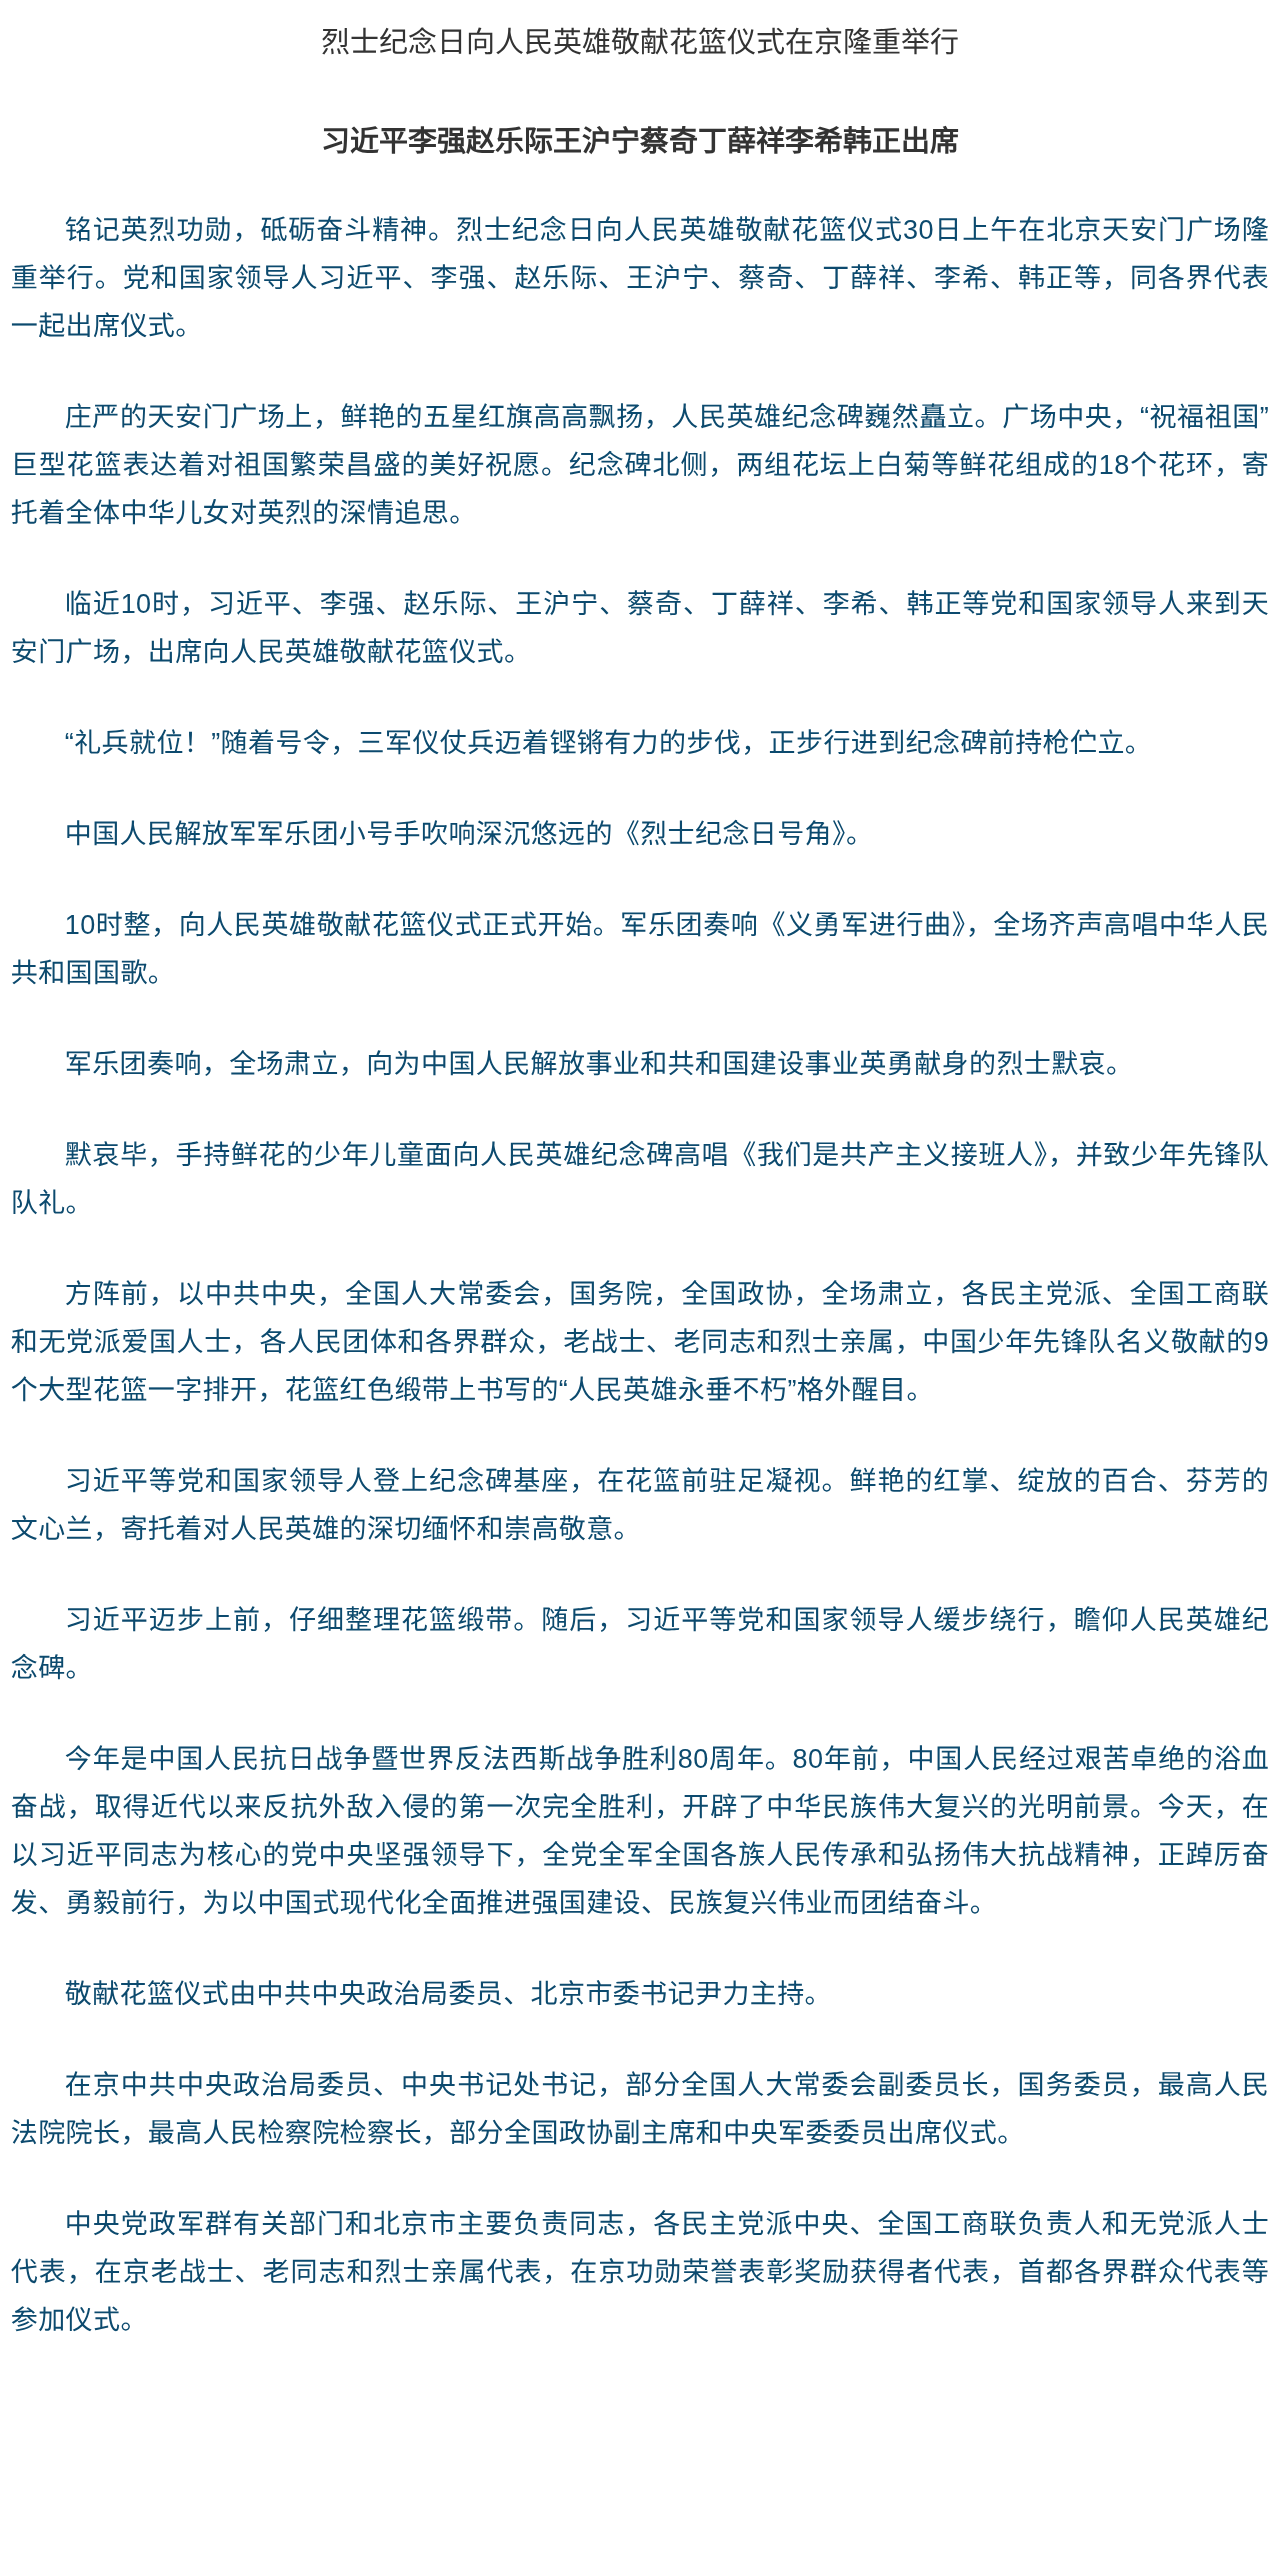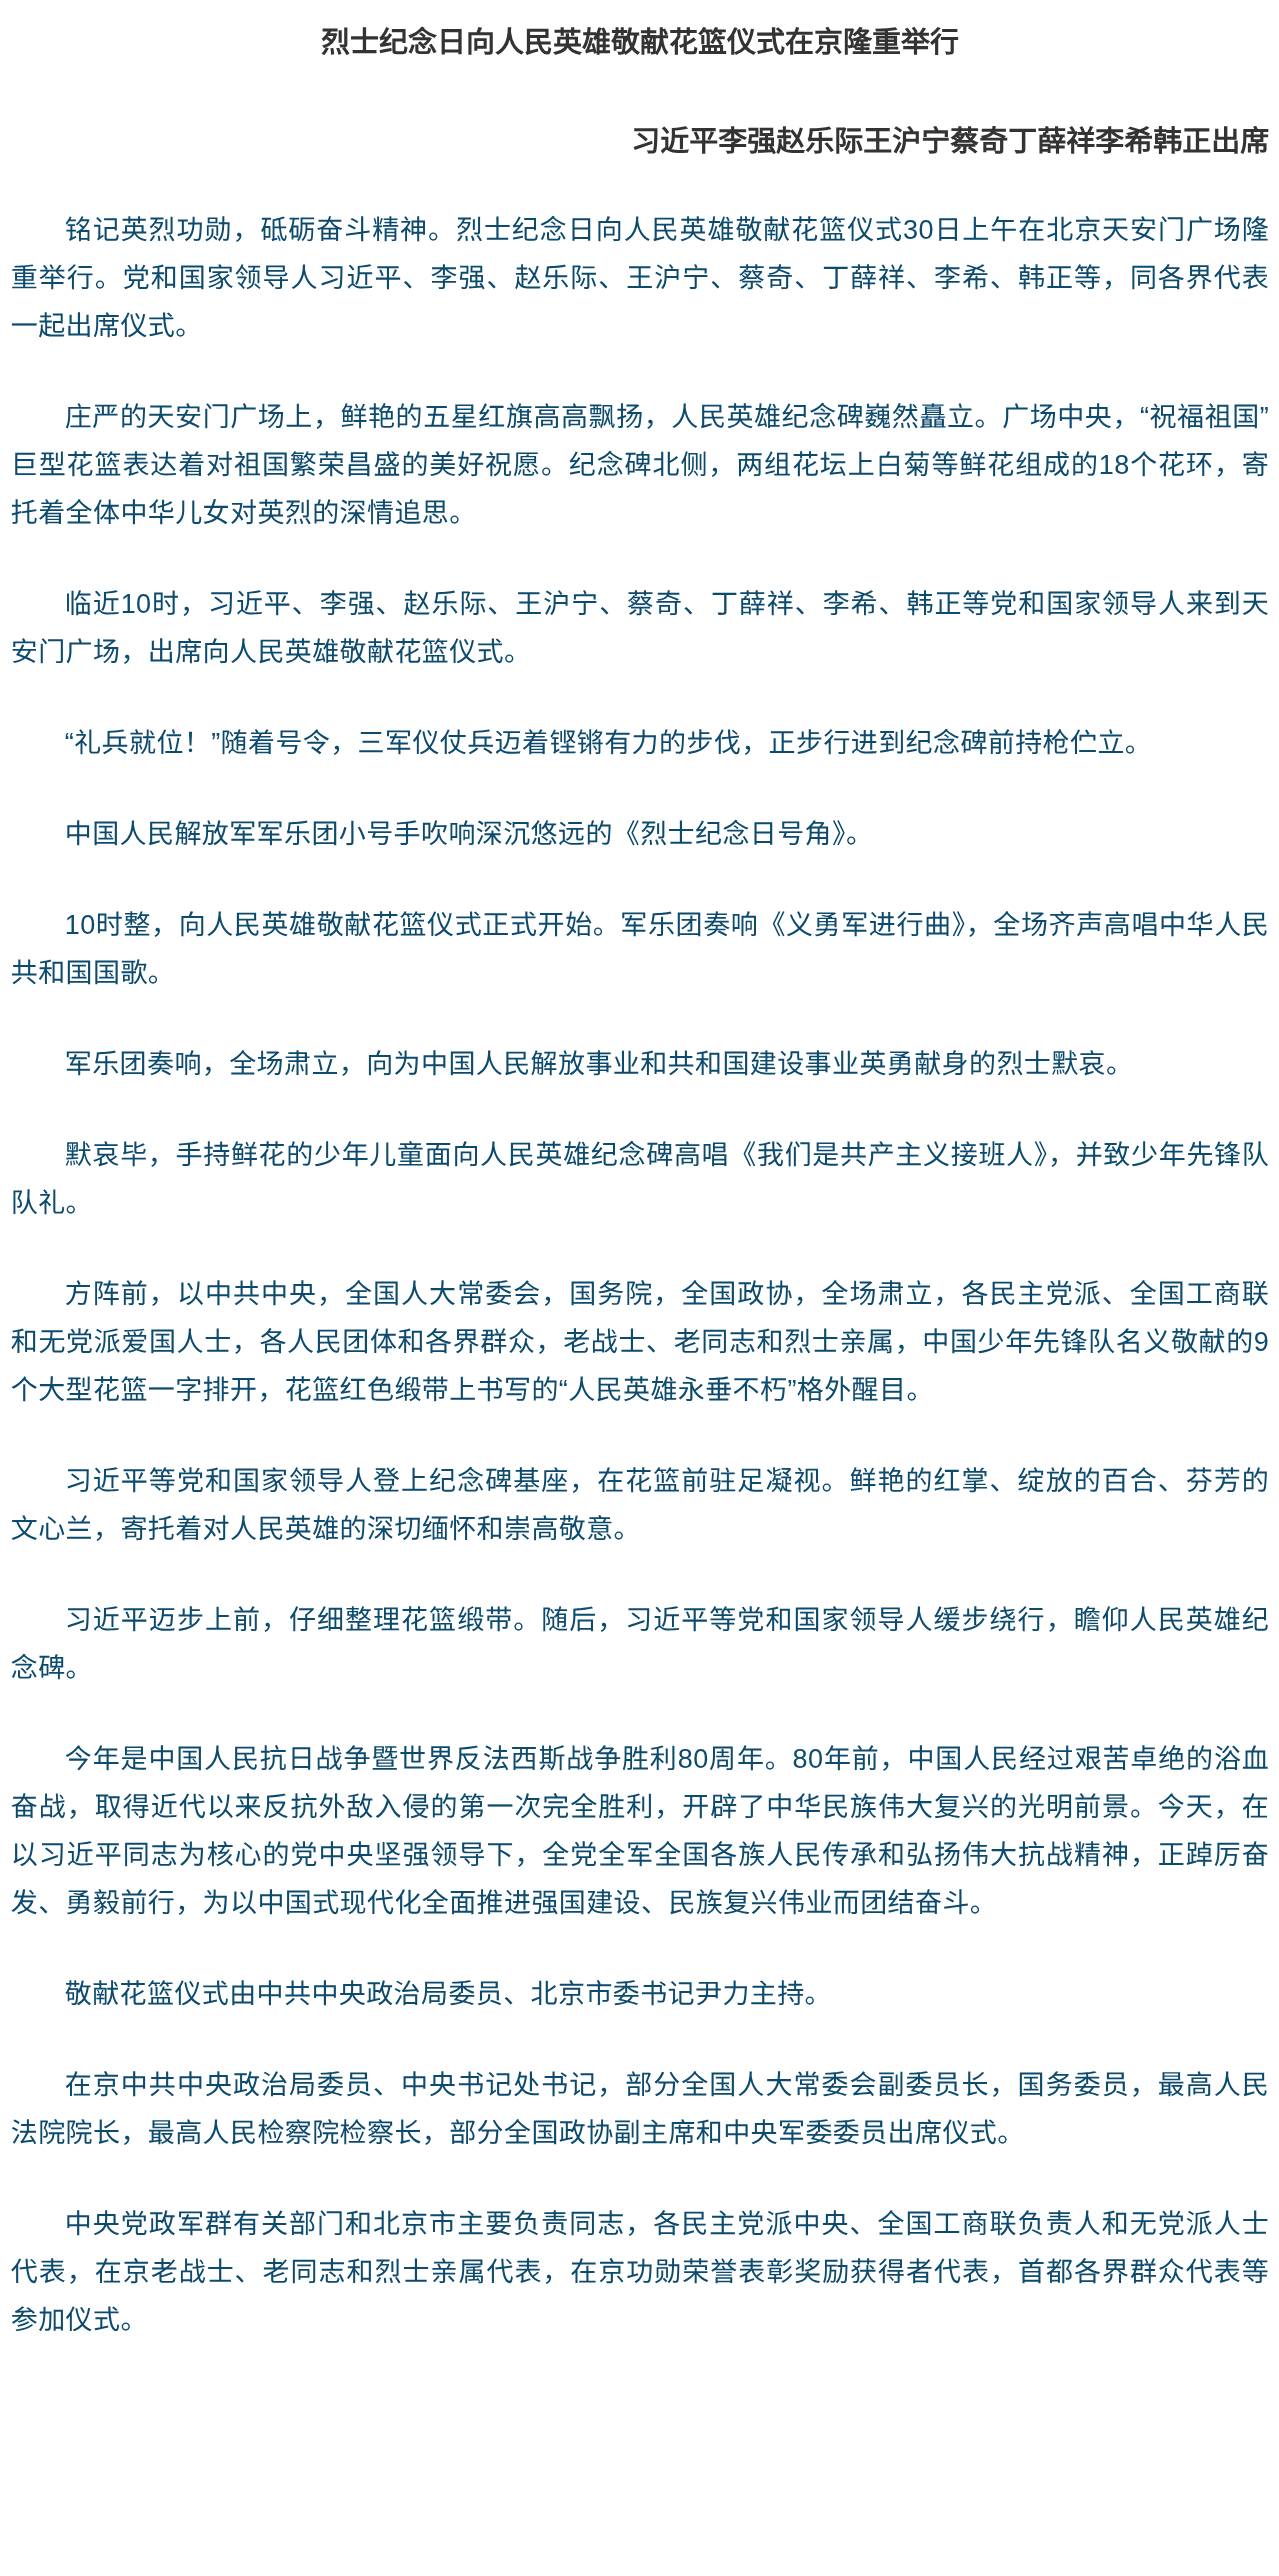--- a/index.html
+++ b/index.html
@@ -13,30 +13,30 @@
     overflow: hidden;
     font-family: "Liberation Sans", "DejaVu Sans", sans-serif;
   }
   .article {
     padding: 0 10.8px;
   }
   .article-title {
     margin: 25.5px 0 0;
     font-size: 29px;
     line-height: 1.15;
-    font-weight: 700;
+    font-weight: 400;
     text-align: center;
     color: #333333;
   }
   .article-subtitle {
     margin: 66px 0 0;
     font-size: 29px;
     line-height: 1.15;
     font-weight: 700;
-    text-align: right;
+    text-align: center;
     color: #333333;
   }
   .article-body {
     margin-top: 48px;
   }
   .article-body p {
     margin: 0 0 43px;
     font-size: 27px;
     line-height: 48px;
     color: #0c4a6e;

